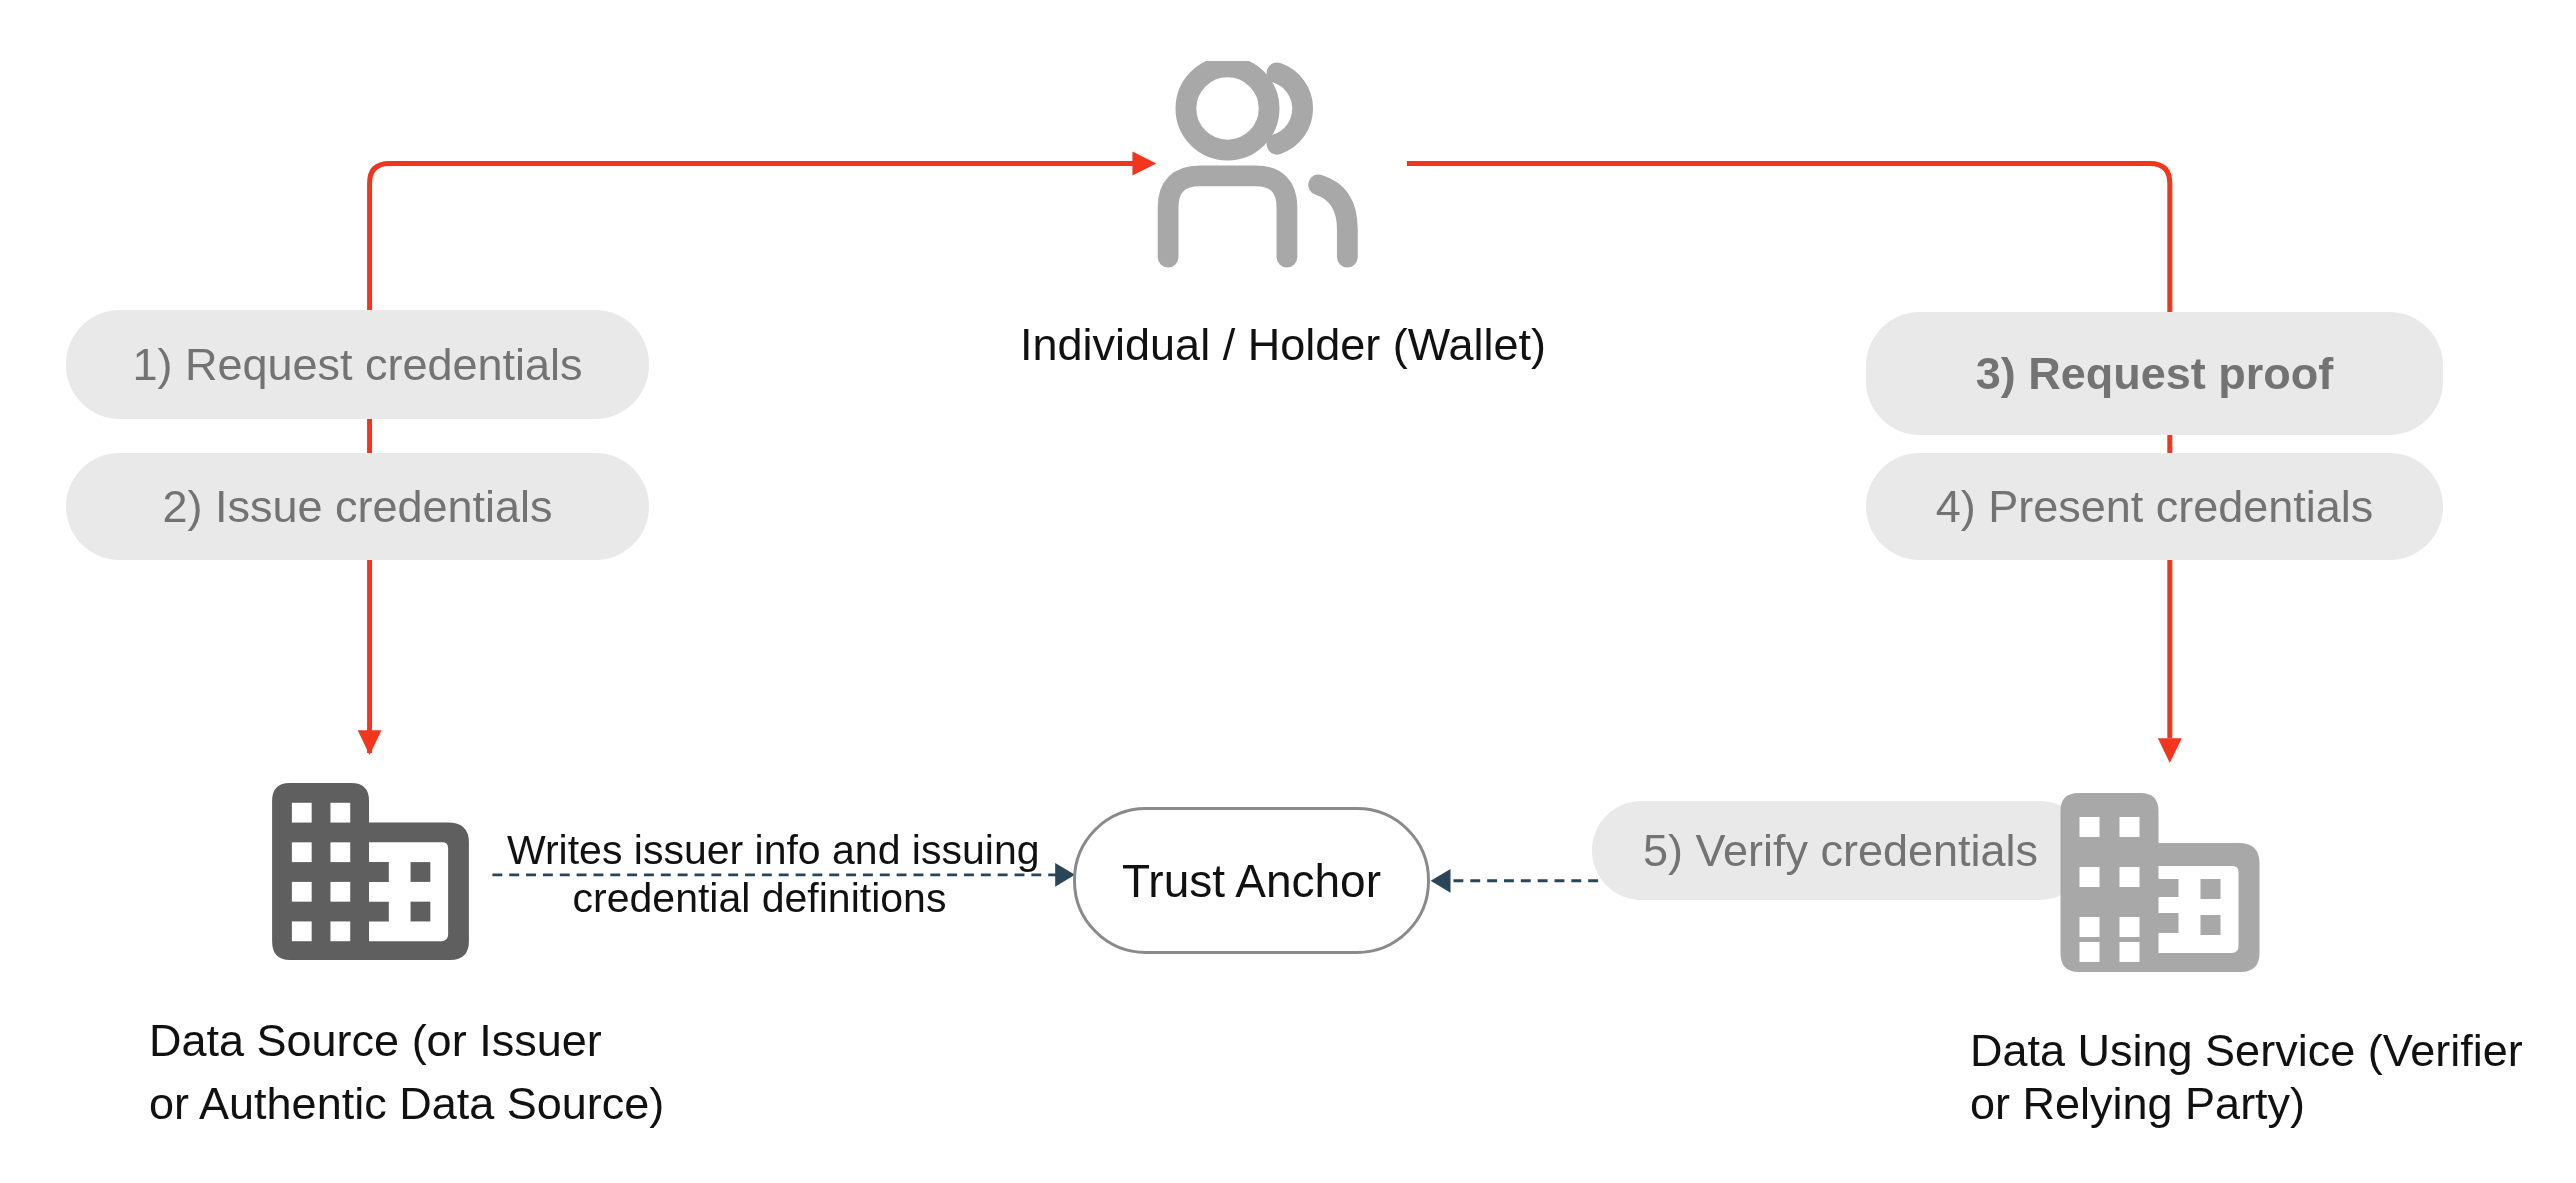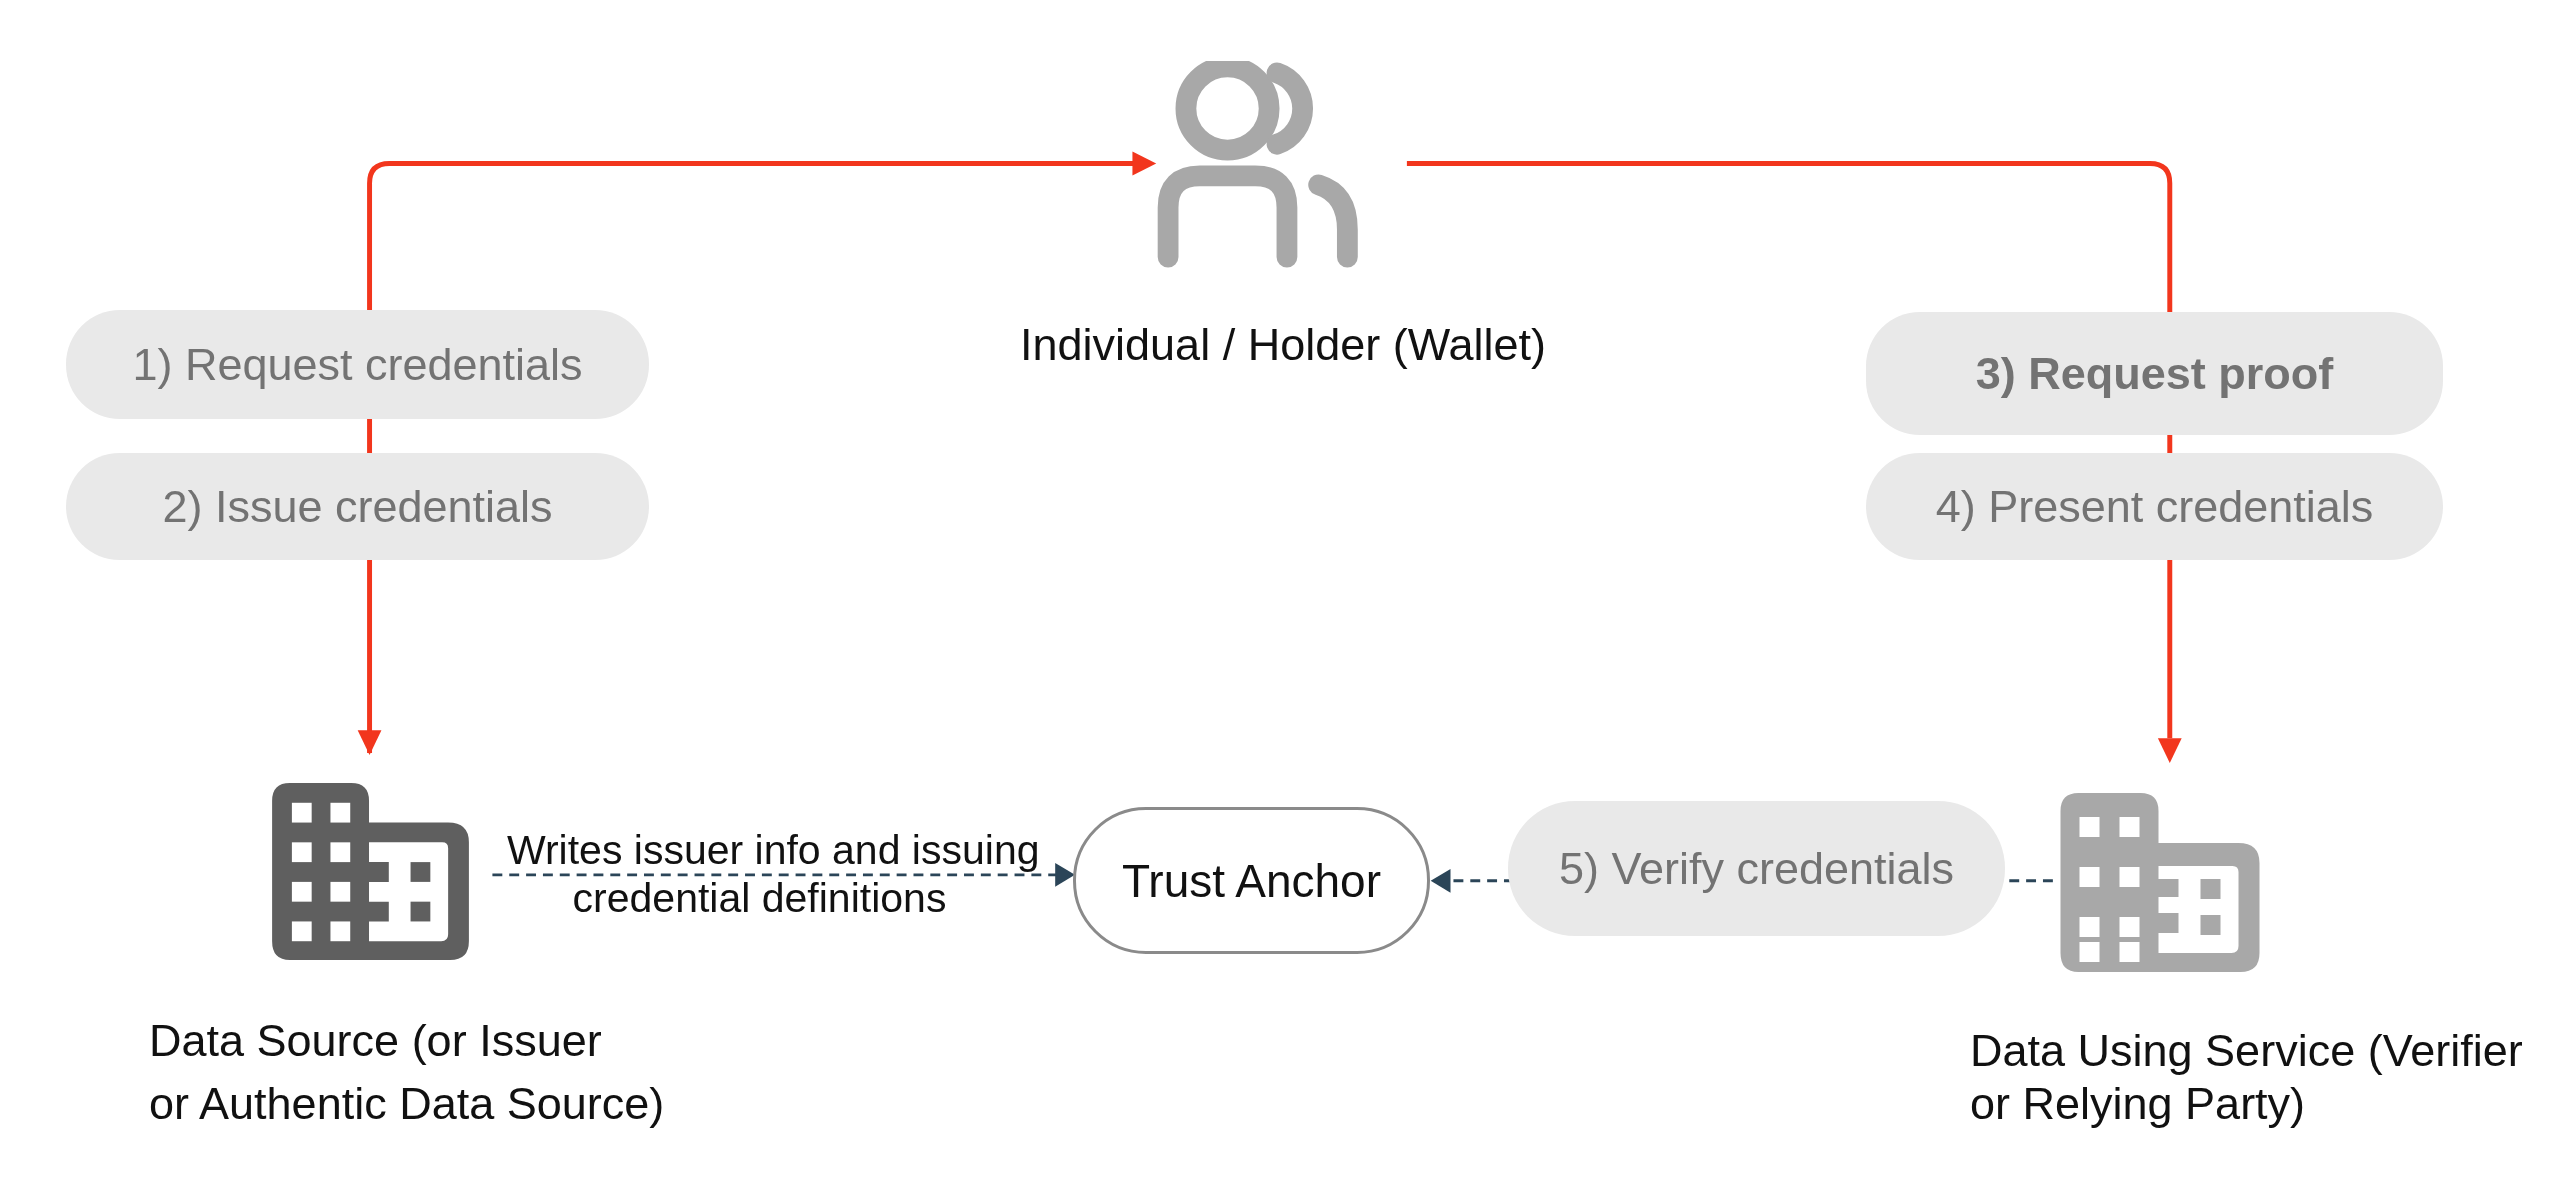--- a/index.html
+++ b/index.html
@@ -41,21 +41,21 @@
   <path d="M122,12 A38,38 0 0 1 122,84" fill="none" stroke="#a8a8a8" stroke-width="21" stroke-linecap="round"></path>
   <path d="M12,198 L12,148 Q12,116 44,116 L100,116 Q132,116 132,148 L132,198" fill="none" stroke="#a8a8a8" stroke-width="21" stroke-linecap="round"></path>
   <path d="M164,125 Q193,134 193,170 L193,198" fill="none" stroke="#a8a8a8" stroke-width="21" stroke-linecap="round"></path>
 </svg>
 <div class="label" style="left:1020px; top:313px; width:545px; ">Individual / Holder (Wallet)</div>
 
 <div class="pill" style="left:66px; top:310px; width:583px; height:109px;">1) Request credentials</div>
 <div class="pill" style="left:66px; top:453px; width:583px; height:107px;">2) Issue credentials</div>
 <div class="pill" style="left:1866px; top:312px; width:577px; height:123px;font-weight:bold;">3) Request proof</div>
 <div class="pill" style="left:1866px; top:453px; width:577px; height:107px;">4) Present credentials</div>
-<div class="pill" style="left:1508px; top:801px; width:497px; height:135px; border-radius:67px;">5) Verify credentials</div>
+<div class="pill" style="left:1592px; top:801px; width:497px; height:99px; border-radius:67px;">5) Verify credentials</div>
 
 <svg class="abs" style="left:272px; top:783px;" width="198" height="178" viewBox="0 0 200 180">
   <path d="M0,18 Q0,0 18,0 L80,0 Q98,0 98,18 L98,40 L178,40 Q199,40 199,60 L199,160 Q199,179 180,179 L18,179 Q0,179 0,160 Z" fill="#5f5f5f"></path>
   <g fill="#ffffff">
     <rect x="20" y="20" width="20" height="20"></rect>
       <rect x="59" y="20" width="20" height="20"></rect>
     <rect x="20" y="60" width="20" height="20"></rect>
       <rect x="59" y="60" width="20" height="20"></rect>
     <rect x="20" y="100" width="20" height="20"></rect>
       <rect x="59" y="100" width="20" height="20"></rect>

